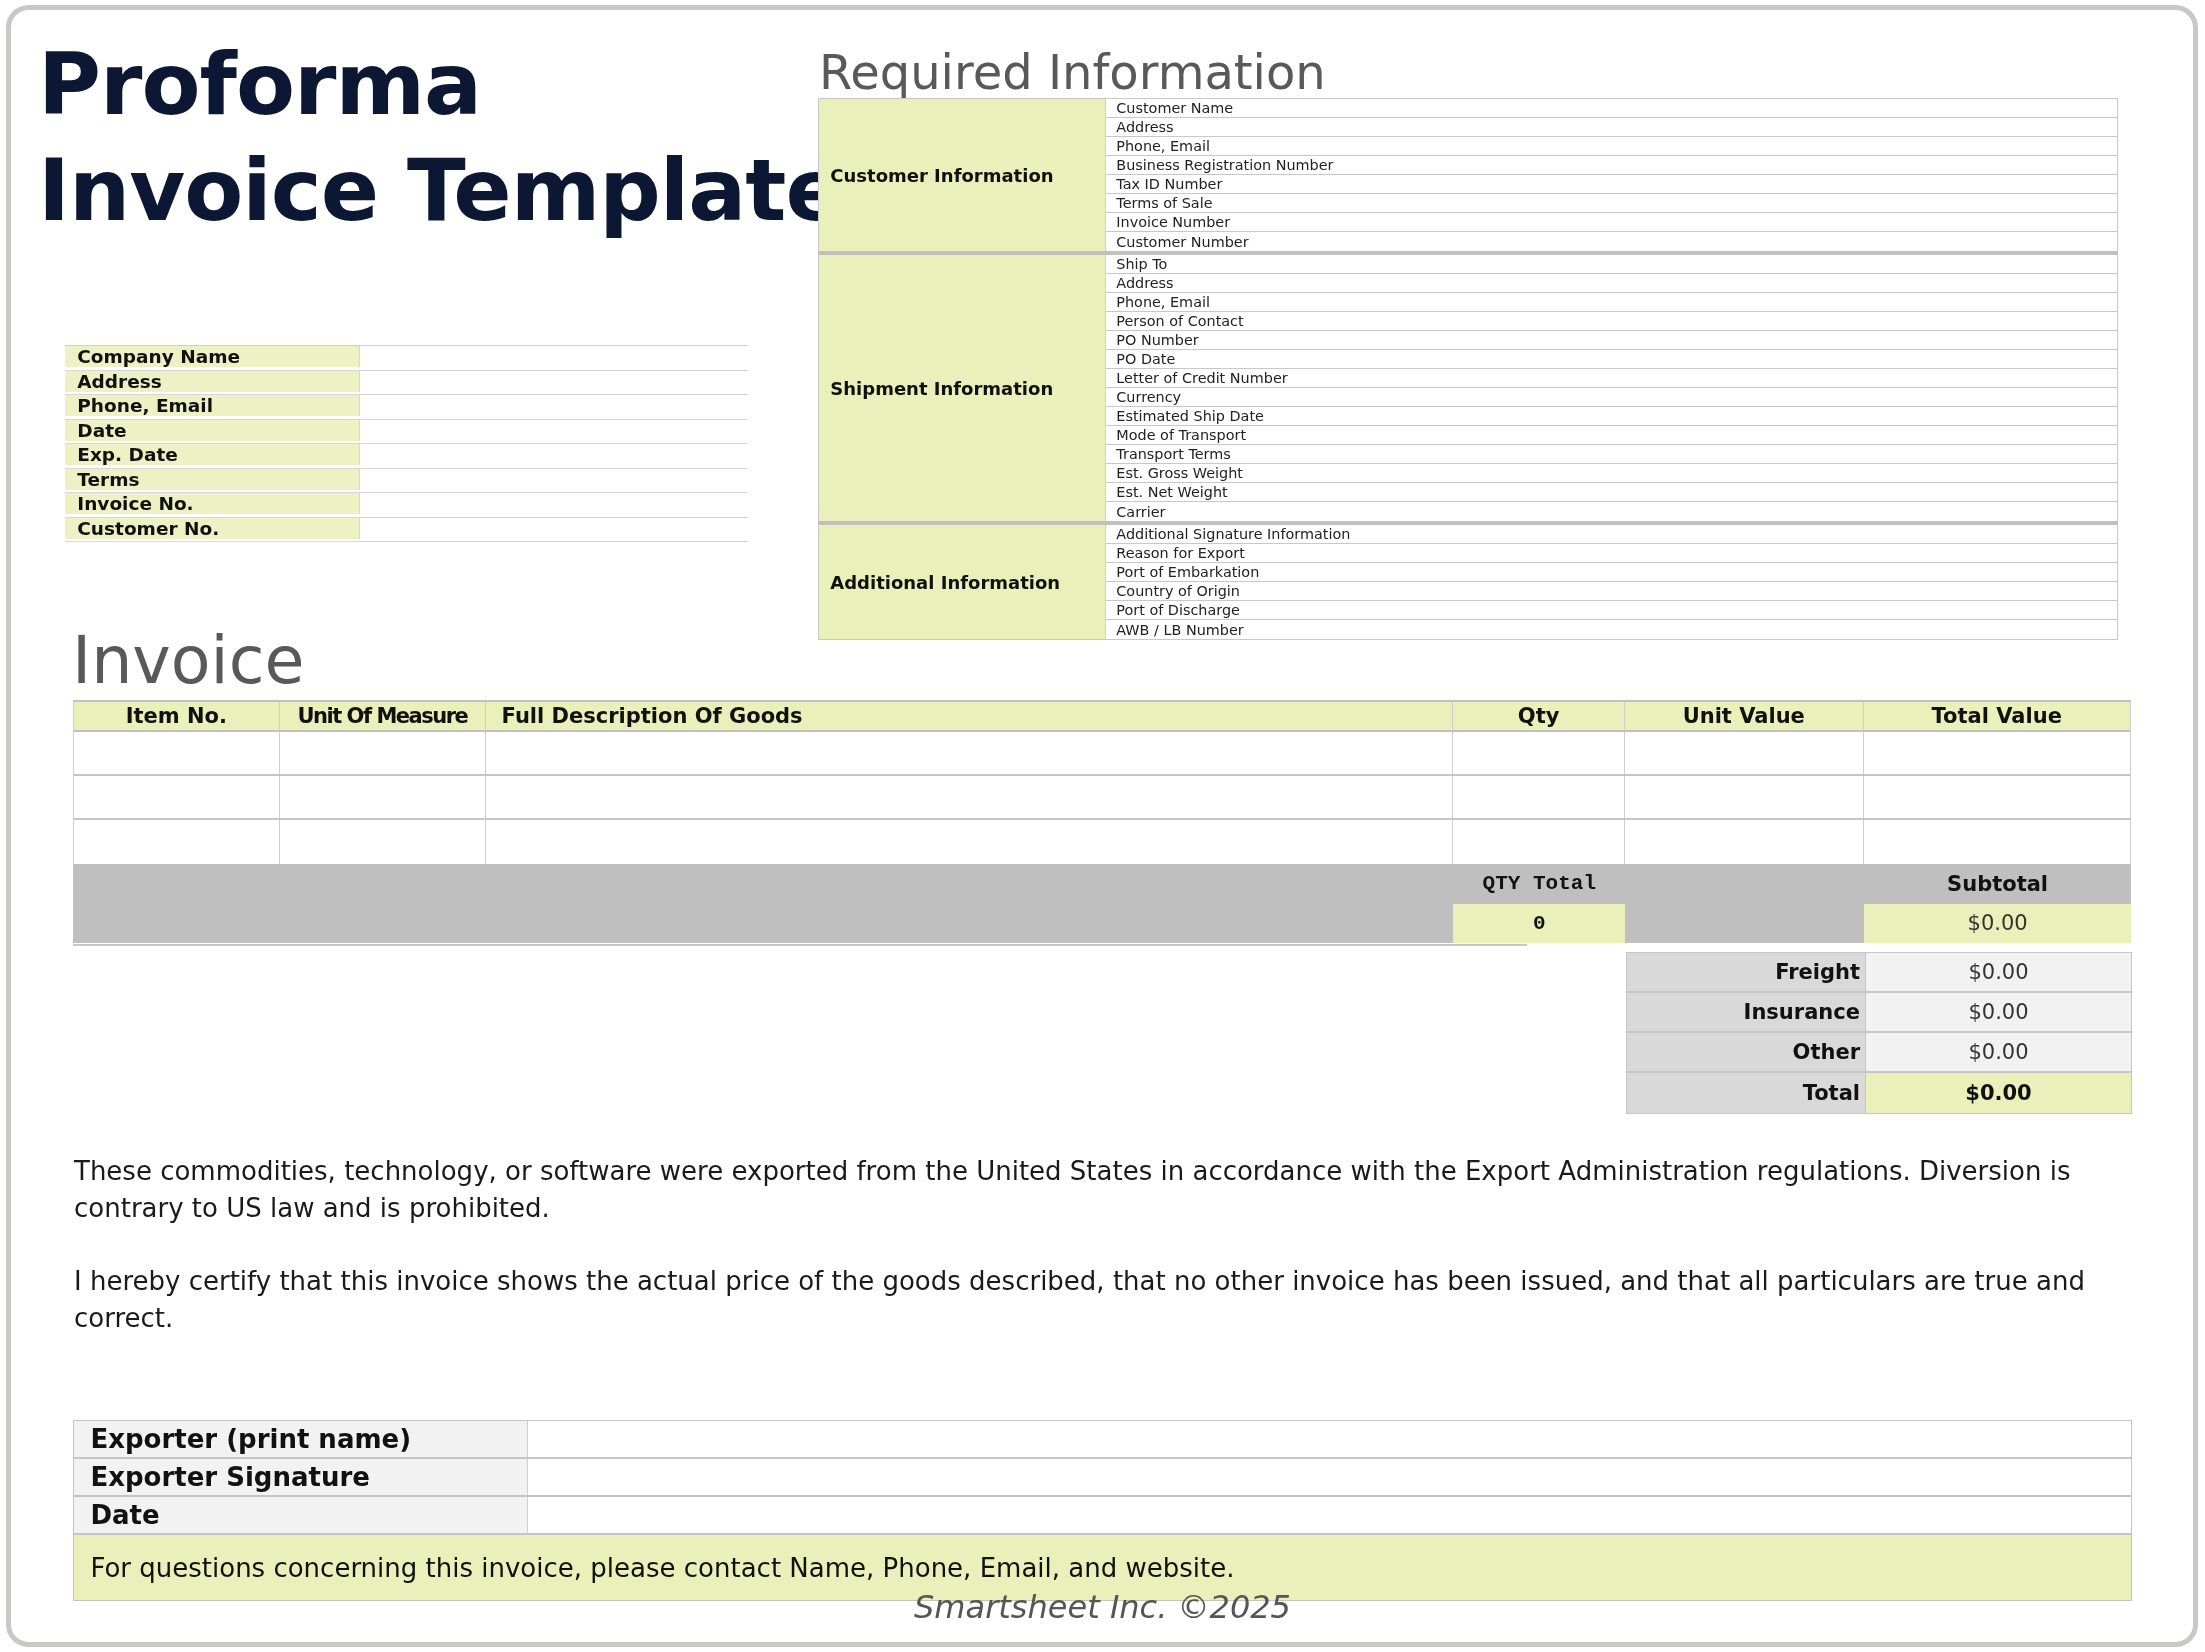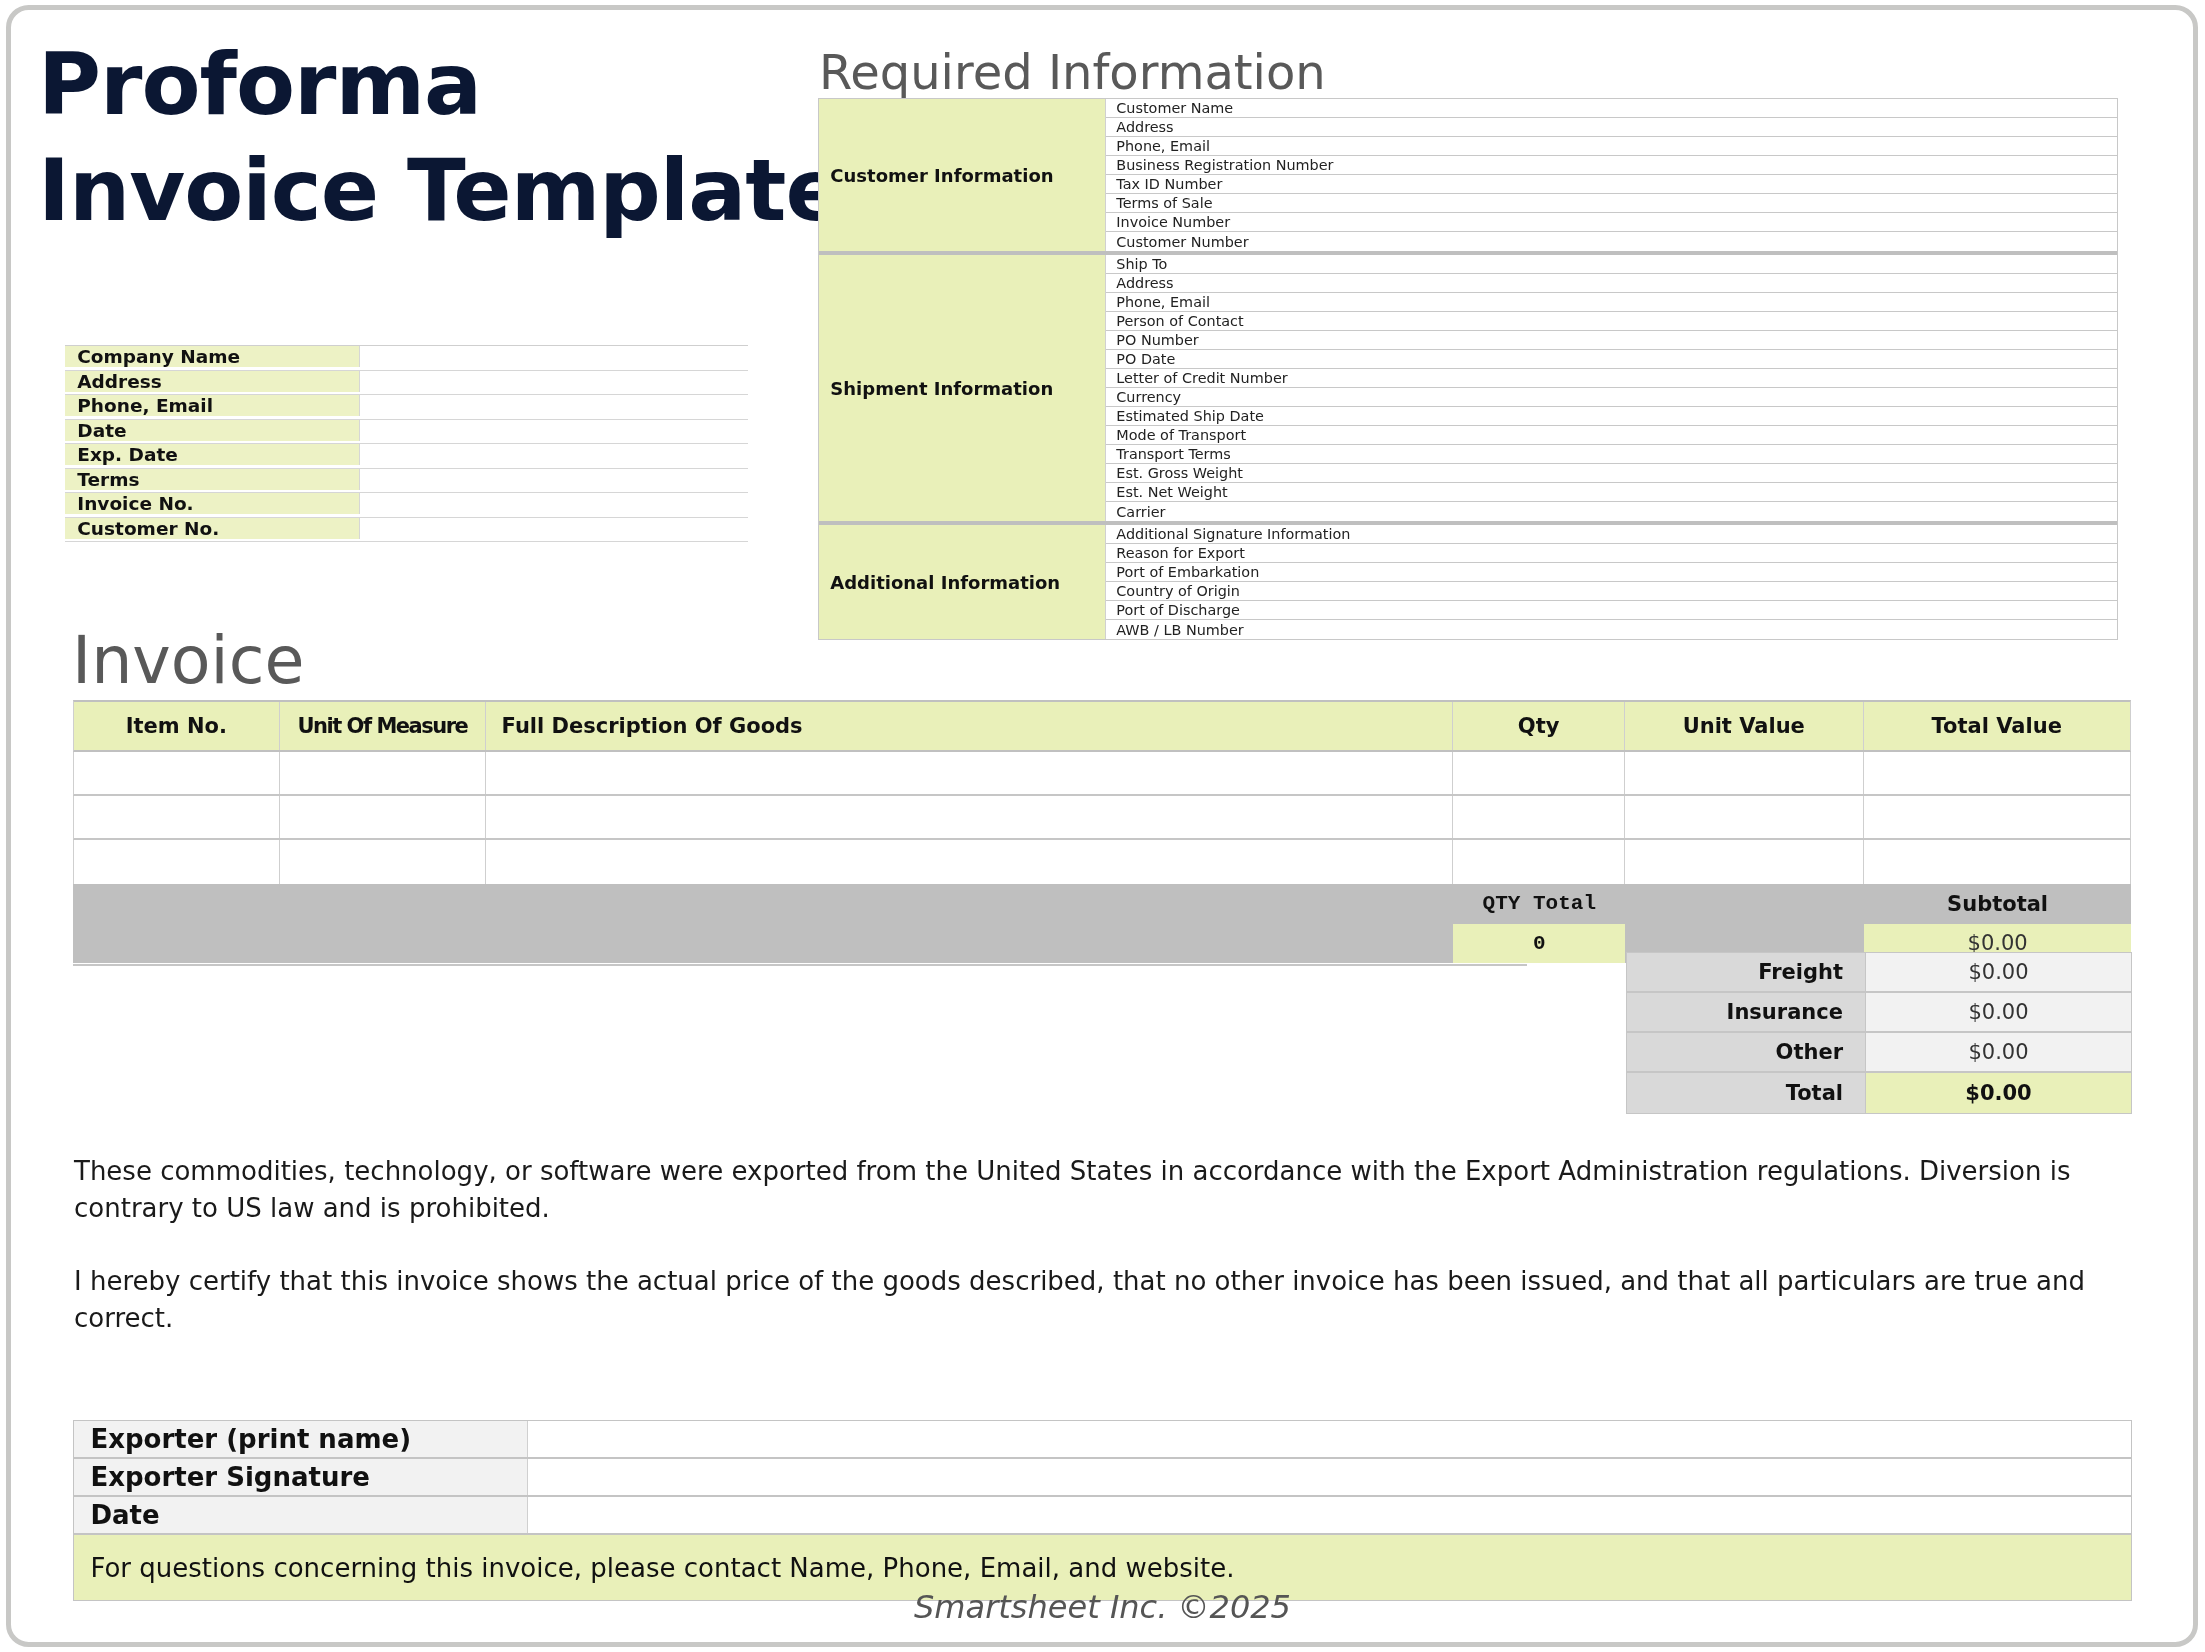--- a/index.html
+++ b/index.html
@@ -28,21 +28,21 @@
                align-items: center; padding-left: 11.3px; border-right: 1.5px solid #d0d0d0; }
   .req .fields { flex: 1; }
   .req .field { height: 19px; font-size: 14.4px; color: #222; display: flex; align-items: center;
                 padding-left: 10.3px; border-bottom: 1.5px solid #c8c8c8; background: #fff; }
   .req .field:last-child { border-bottom: none; }
 
   
   .inv-title { position: absolute; left: 72px; top: 622px; font-size: 65px; color: #595959; line-height: 77px; }
   .inv { position: absolute; left: 73px; top: 700px; width: 2058px; }
   .inv .hdr, .inv .line { display: flex; }
-  .inv .hdr { height: 52px; background: #e9f0b9; border-top: 2.1px solid #c0c0c0; border-bottom: 2.1px solid #c0c0c0; }
+  .inv .hdr { height: 32px; background: #e9f0b9; border-top: 2.1px solid #c0c0c0; border-bottom: 2.1px solid #c0c0c0; }
   .inv .hdr > div { font-weight: 700; font-size: 21px; display: flex; align-items: center; justify-content: center;
                     border-right: 1.5px solid #cfcfcf; }
   .inv .hdr > div:last-child { border-right: none; }
   .inv .hdr > .left { justify-content: flex-start; padding-left: 15.4px; }
   .inv .line { height: 44px; border-bottom: 2.1px solid #c6c6c6; }
   .inv .line > div { border-right: 1.5px solid #cfcfcf; }
   .inv .line > div:last-child { border-right: none; }
   .c1 { width: 206px; } .c2 { width: 207px; } .c3 { width: 969px; } .c4 { width: 172px; } .c5 { width: 239px; } .c6 { width: 267px; }
   .inv-body { border-left: 1.5px solid #cfcfcf; border-right: 1.5px solid #cfcfcf; }
 
@@ -54,21 +54,21 @@
   .sum .ucol { width: 239px; }
   .sum .scol { width: 267px; display: flex; flex-direction: column; }
   .sum .scol .lab { height: 40px; display: flex; align-items: center; justify-content: center; font-weight: 700; font-size: 21px; }
   .sum .scol .v { height: 40px; background: #e9f0b9; display: flex; align-items: center; justify-content: center; font-size: 21px; color: #333; }
   .sum-under { height: 3.1px; border-bottom: 2.1px solid #c6c6c6; width: 1454px; }
 
   .tot { position: absolute; left: 1626px; top: 952px; width: 506px; border: 1.5px solid #c6c6c6; }
   .tot .r { display: flex; height: 40px; border-bottom: 2.1px solid #c6c6c6; }
   .tot .r:last-child { border-bottom: none; }
   .tot .k { width: 239px; background: #d9d9d9; font-weight: 700; font-size: 21px; display: flex; align-items: center;
-            justify-content: flex-end; padding-right: 22px; border-right: 1.5px solid #c6c6c6; }
+            justify-content: flex-end; padding-right: 5px; border-right: 1.5px solid #c6c6c6; }
   .tot .v { flex: 1; background: #f2f2f2; font-size: 21px; color: #333; display: flex; align-items: center; justify-content: center; }
   .tot .r.total .v { background: #e9f0b9; font-weight: 700; color: #111; }
 
   .para { position: absolute; left: 74px; width: 2050px; font-size: 26px; line-height: 37px; color: #1a1a1a; }
 
   .sig { position: absolute; left: 73px; top: 1420px; width: 2059px; border: 1.5px solid #c4c4c4; }
   .sig .r { display: flex; height: 38px; border-bottom: 2.1px solid #c4c4c4; }
   .sig .k { width: 454px; background: #f2f2f2; font-weight: 700; font-size: 26px; display: flex; align-items: center;
             padding-left: 16.4px; border-right: 1px solid #d0d0d0; }
   .sig .v { flex: 1; background: #fff; }

